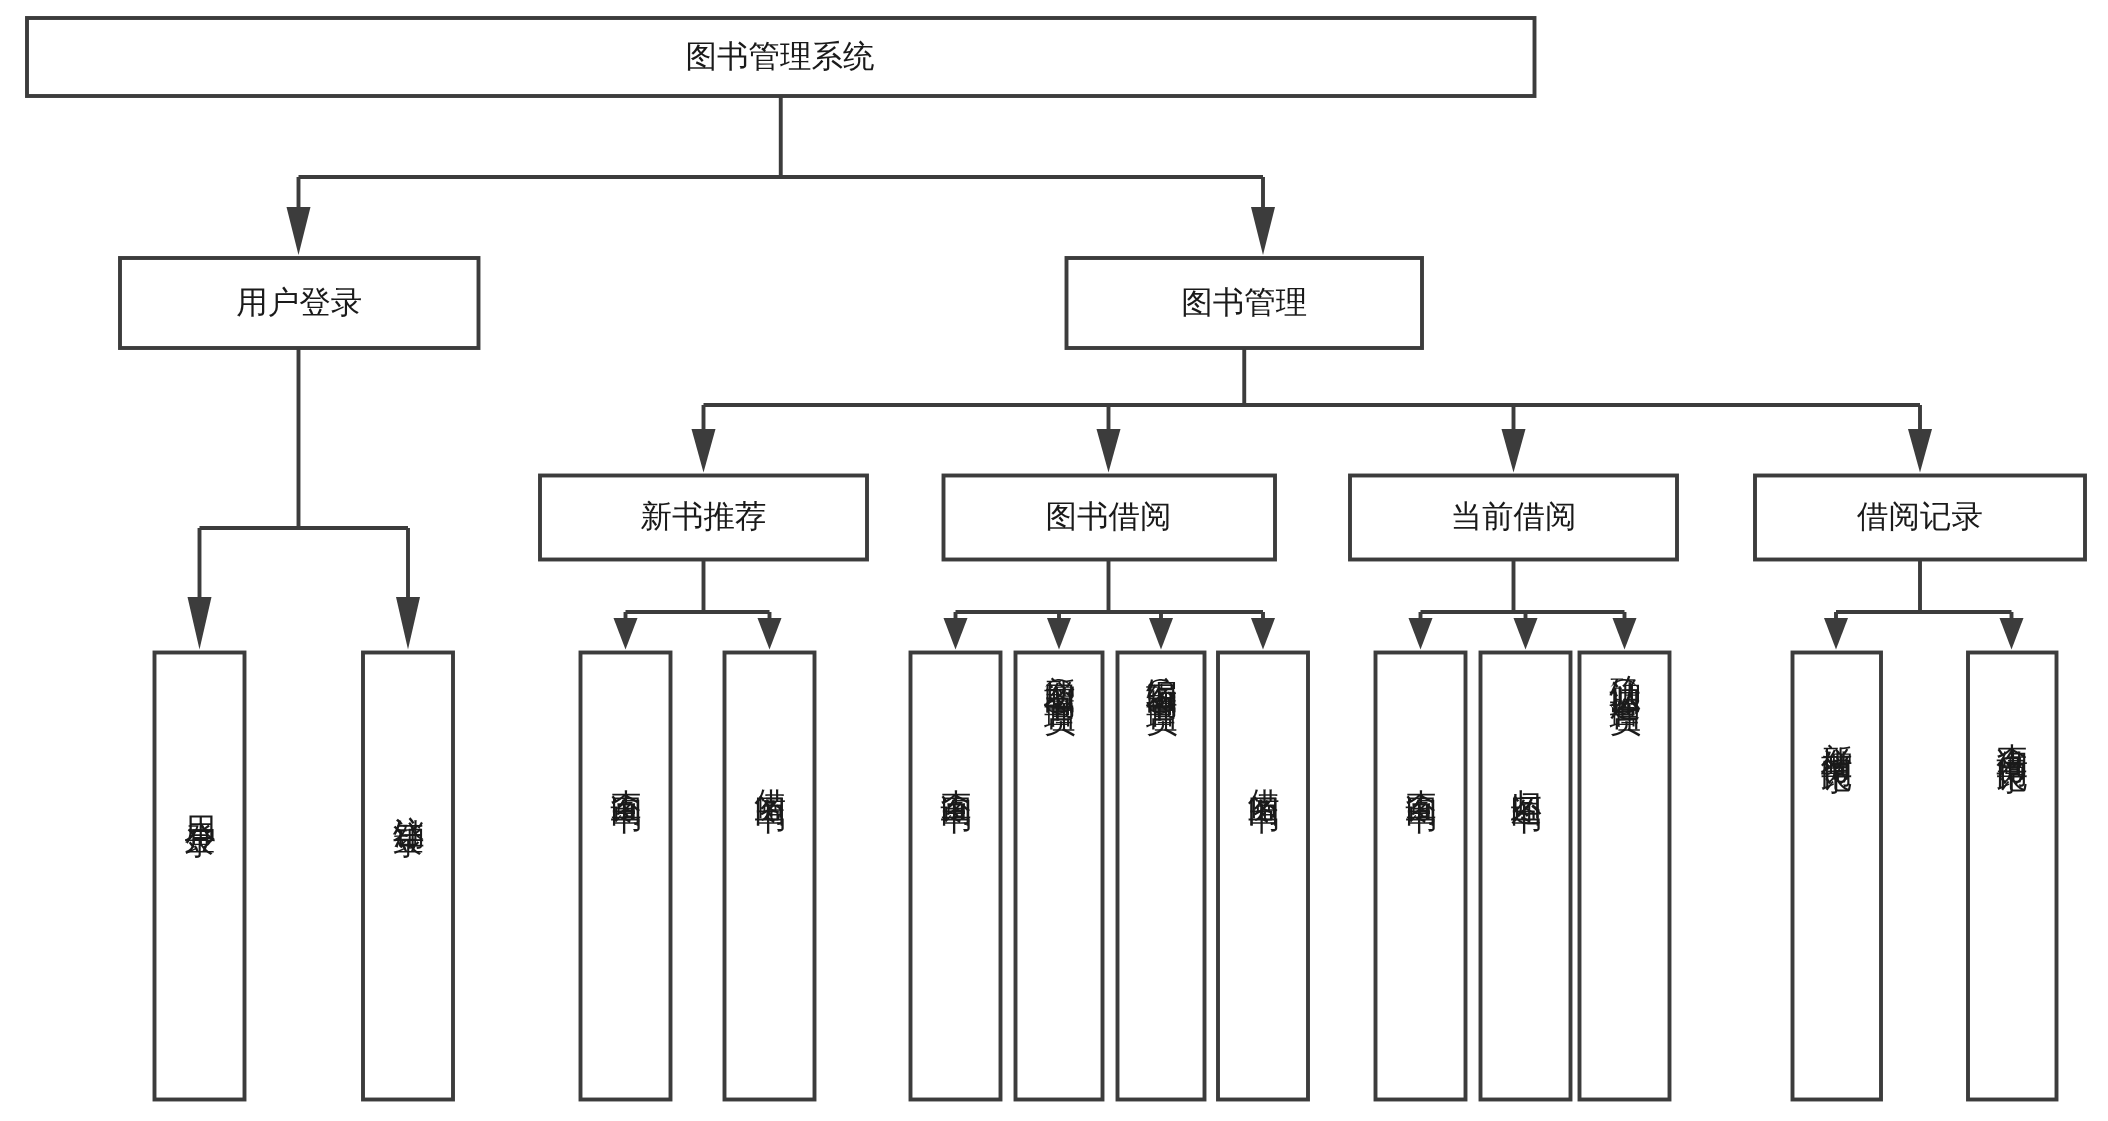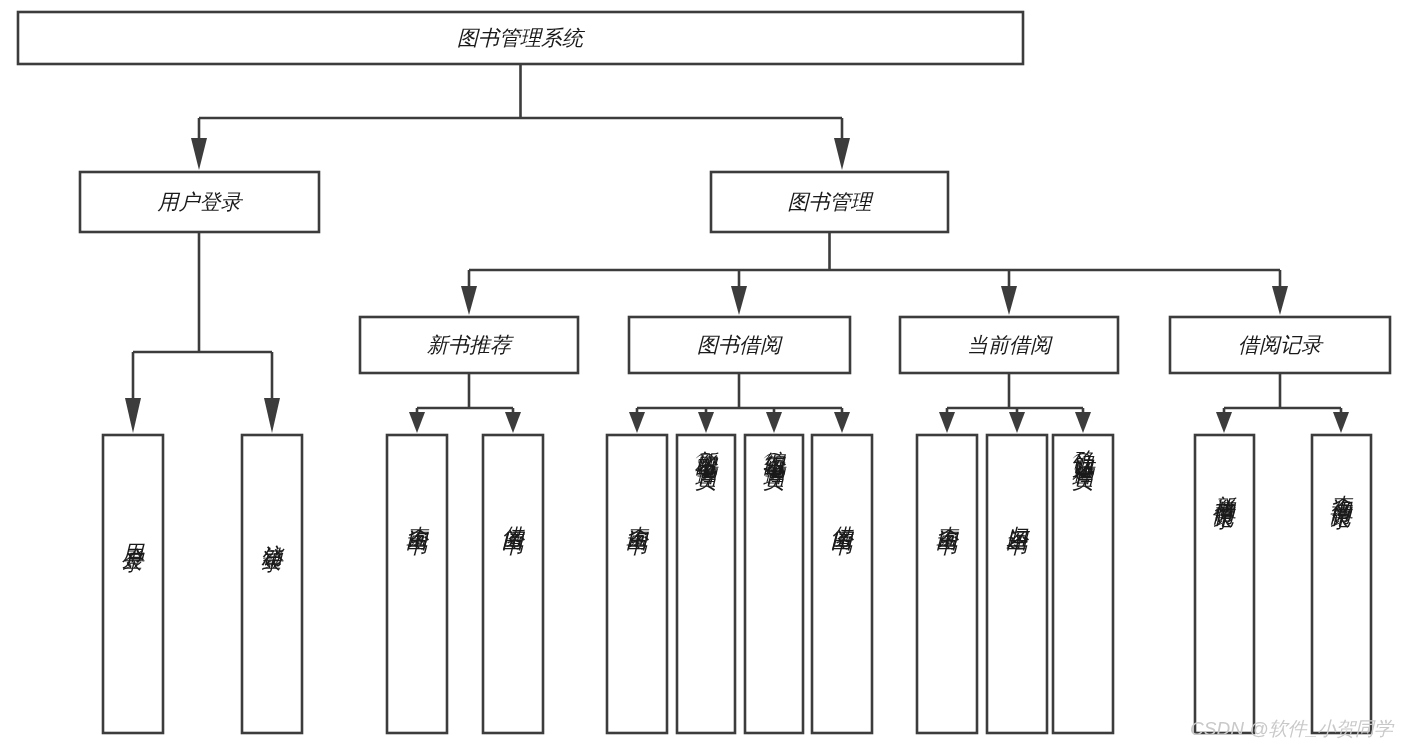--- a/index.html
+++ b/index.html
@@ -11,21 +11,20 @@
     width: 1405px;
     height: 747px;
     font-family: "Liberation Sans", "DejaVu Sans", sans-serif;
     overflow: hidden;
     position: relative;
   }
   #diagram-root {
     position: relative;
     width: 1405px;
     height: 747px;
-    font-style: italic;
   }
   svg.diagram {
     position: absolute;
     top: 0;
     left: 0;
     width: 1405px;
     height: 747px;
     display: block;
   }
   .node-box {
@@ -247,15 +246,14 @@
       <text class="node-label-v" x="1224" y="487" text-anchor="middle">新增借阅记录</text>
     </g>
 
     <g>
       <rect class="node-box" x="1312" y="435" width="59" height="298"></rect>
       <text class="node-label-v" x="1341" y="487" text-anchor="middle">查询借阅记录</text>
     </g>
 
   </svg>
 
-  <div class="watermark">CSDN @软件_小贺同学</div>
 
 </div>
 
 </body></html>

